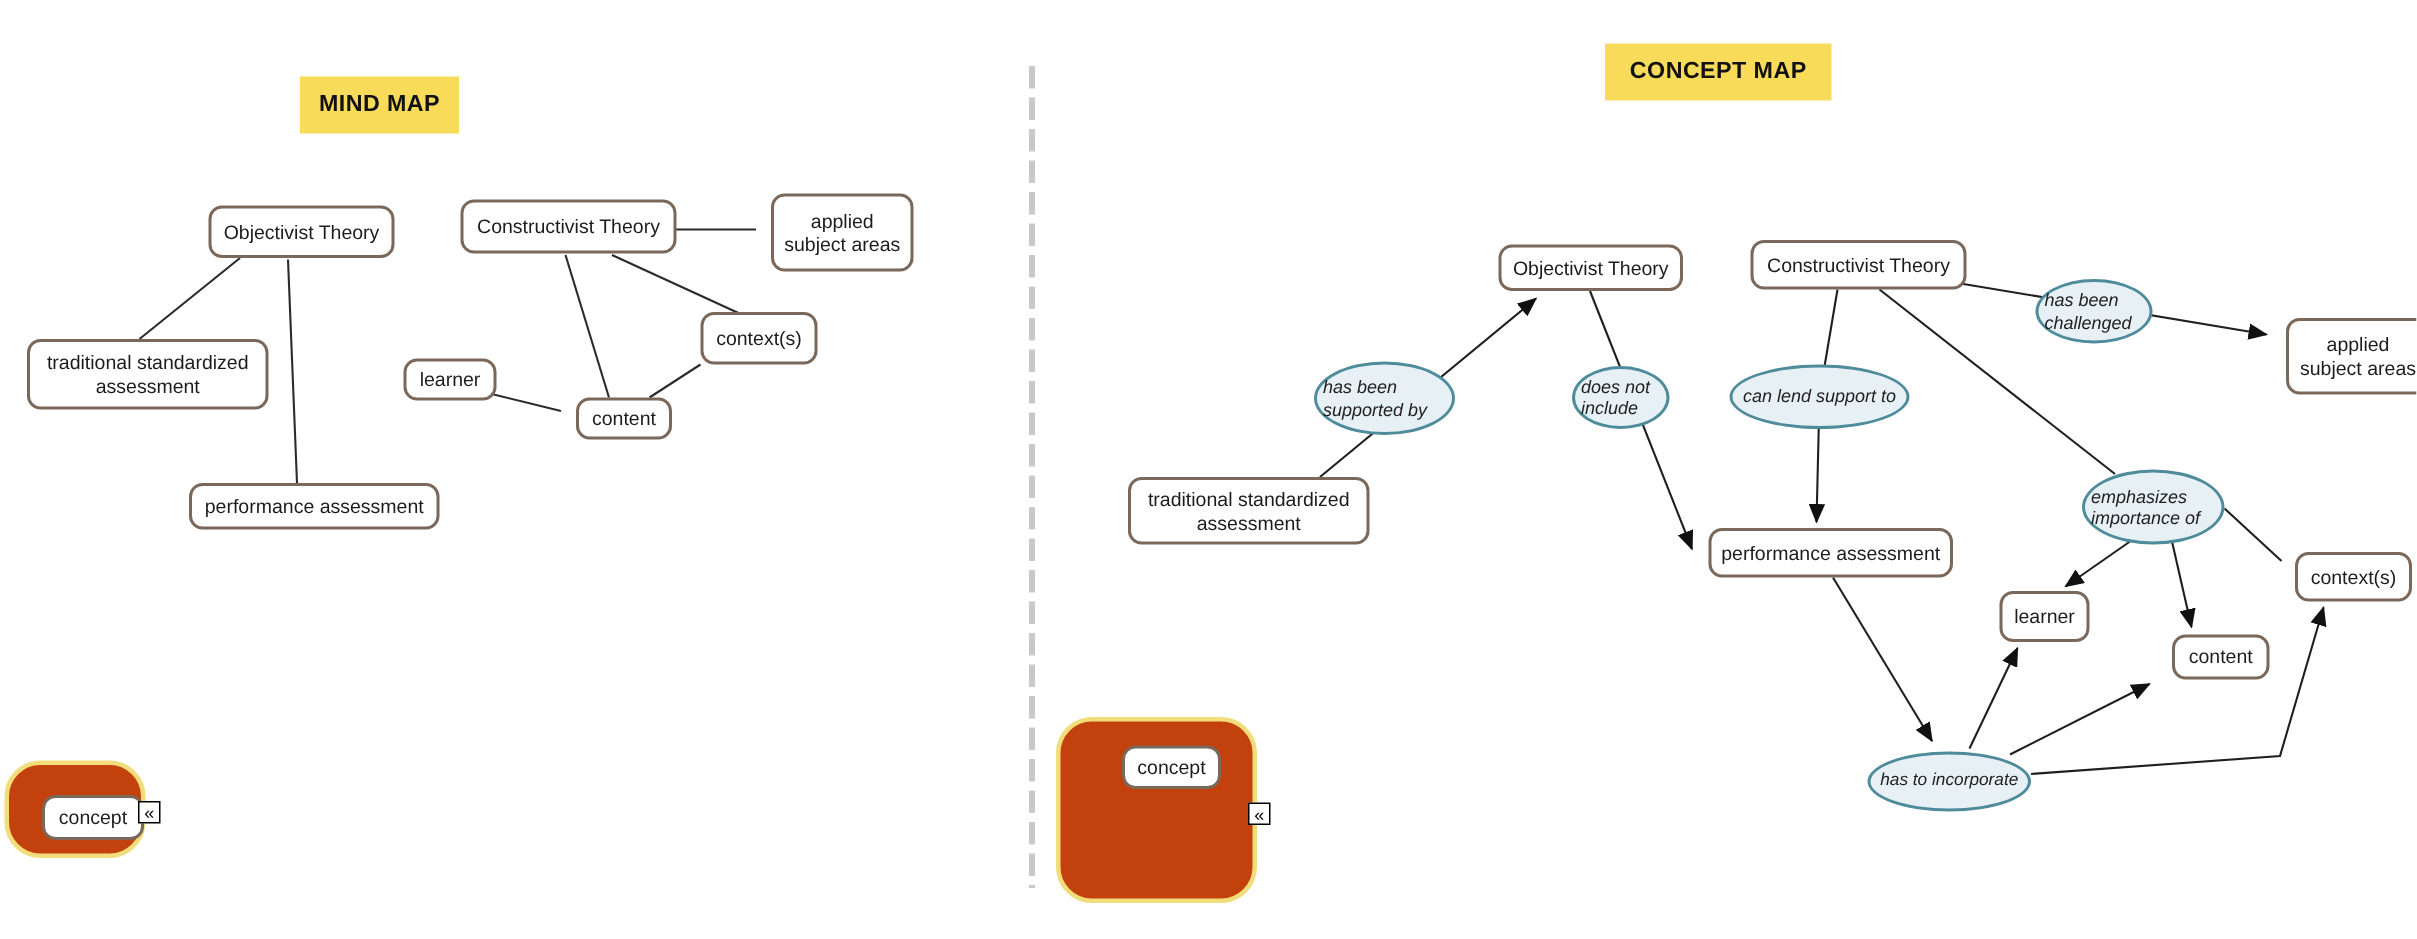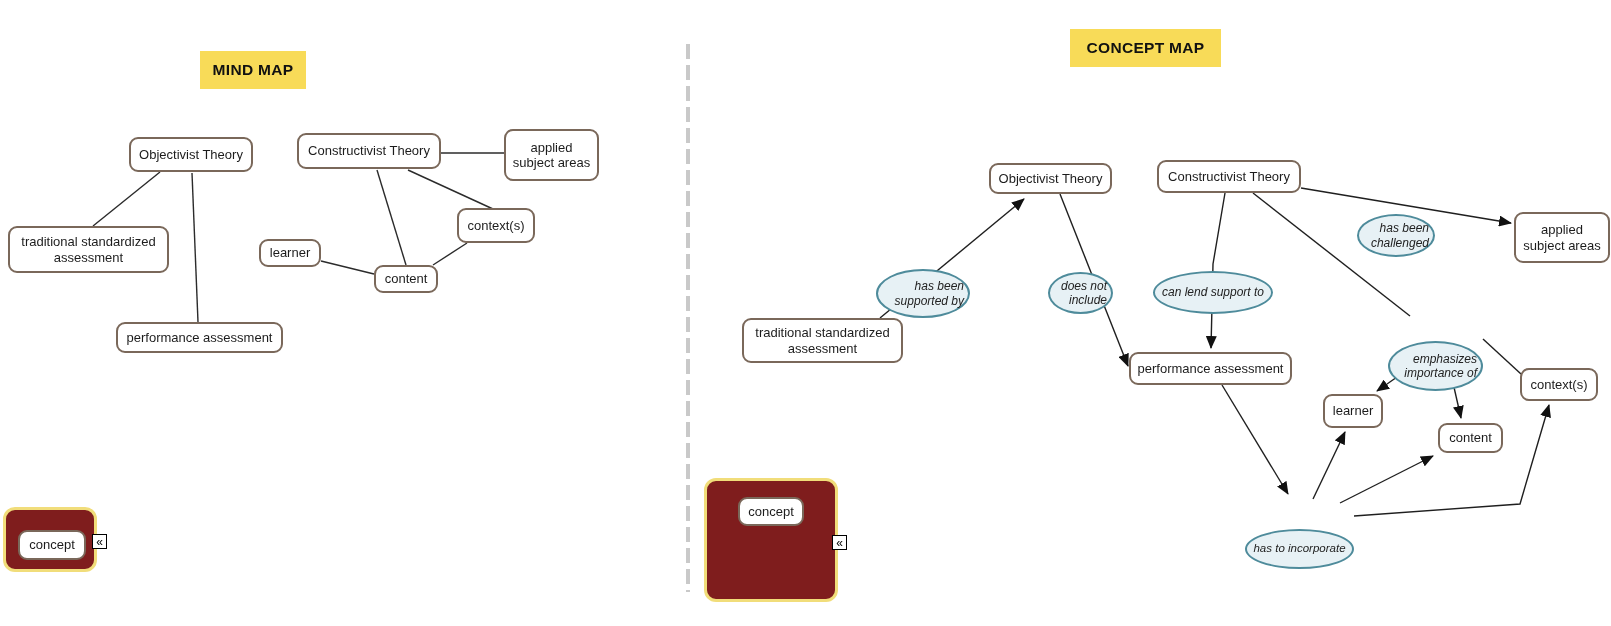--- a/index.html
+++ b/index.html
@@ -5,36 +5,36 @@
   html,body{margin:0;padding:0;background:#fff;}
   #stage{
     position:relative;width:1611px;height:626px;background:#ffffff;overflow:hidden;
     font-family:"Liberation Sans",sans-serif;
   }
   #edges{position:absolute;left:0;top:0;width:1611px;height:626px;}
   .cbox{
     position:absolute;box-sizing:border-box;
     background:#ffffff;border:2.5px solid #7a685a;border-radius:9px;
     display:flex;align-items:center;justify-content:center;text-align:center;
-    font-size:13px;line-height:1.18;color:#1c1c1c;padding:1px 4px;
+    font-size:13px;line-height:1.18;color:#1c1c1c;padding:1px 4px;margin-left:10px;
   }
   .ellipse{
     position:absolute;box-sizing:border-box;
     background:#e7f1f5;border:2.5px solid #4e8b9b;border-radius:50%;
-    display:flex;align-items:center;justify-content:center;text-align:right;
-    font-size:12px;font-style:italic;line-height:1.2;color:#222;padding:2px 4px;margin-top:28px;
+    display:flex;align-items:center;justify-content:center;text-align:left;
+    font-size:12px;font-style:italic;line-height:1.2;color:#222;padding:2px 4px;
   }
   .map-title{
     position:absolute;box-sizing:border-box;background:#f8db58;
     display:flex;align-items:center;justify-content:center;
     font-weight:bold;font-size:15.5px;letter-spacing:.3px;color:#111;
   }
   .legend{
-    position:absolute;box-sizing:border-box;background:#7f1d1d;
-    border:3px solid #f1dd7a;border-radius:12px;
+    position:absolute;box-sizing:border-box;background:#c2410c;
+    border:3px solid #f1dd7a;border-radius:24px;
   }
   .legend .cbox,.legend .ellipse{position:absolute;}
   .collapse{
     position:absolute;box-sizing:border-box;width:15px;height:15px;
     border:1.5px solid #000;background:#fff;color:#000;
     display:flex;align-items:center;justify-content:center;
     font-size:12px;line-height:1;
   }
 </style>
 </head>

